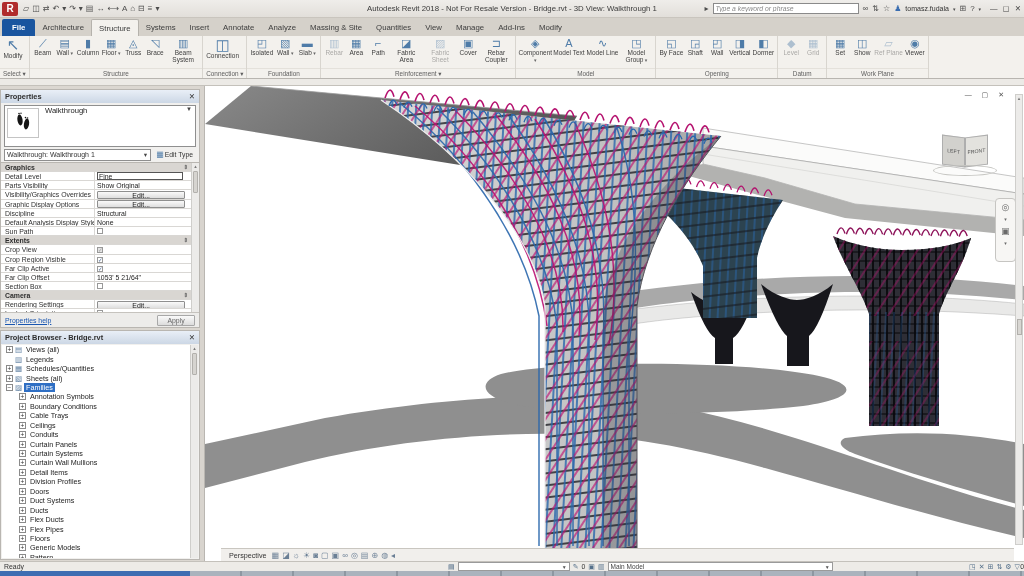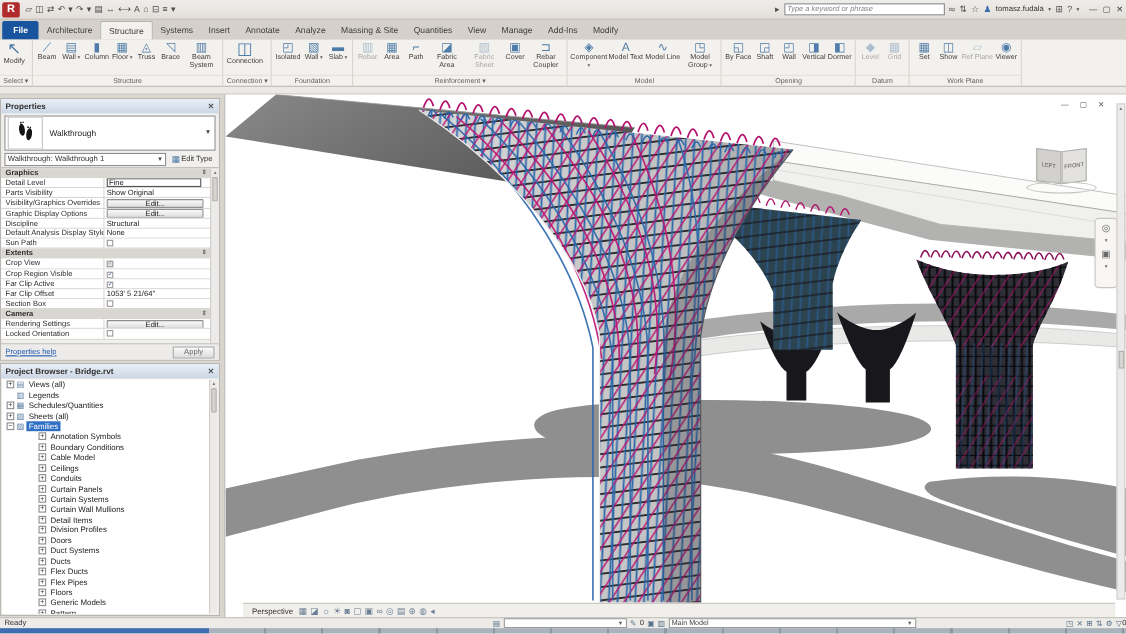--- a/index.html
+++ b/index.html
@@ -43,21 +43,21 @@
   
   .main { flex:1; display:flex; min-height:0; }
   .leftcol { width:200px; background:#dbd7d1; display:flex; flex-direction:column; }
   .splitter { width:5px; background:#d8d4ce; border-right:1px solid #b9b6b1; }
   .panel { background:#f1f0ee; border:1px solid #b9b6b1; display:flex; flex-direction:column; overflow:hidden; }
   .phd { height:13px; background:linear-gradient(#e9eff7,#ccd7e5); display:flex; align-items:center; padding:0 4px; font-size:7.4px; font-weight:bold; color:#2e2e2e;gap:16px; }
   .phd .x { margin-left:auto; font-weight:normal; font-size:7.5px; color:#333; }
 
   
   .props { height:239px; margin-top:3px; }
-  .typebox { height:32px; margin:2px 3px 0 3px; background:#fff; border:1px solid #8f8f8f; display:flex; align-items:center; }
+  .typebox { height:42px; margin:2px 3px 0 3px; background:#fff; border:1px solid #8f8f8f; display:flex; align-items:flex-start; }
   .typeimg { width:32px; height:30px; margin:2px; border:1px solid #c4c4c4; display:flex; align-items:center; justify-content:center; background:#fff; }
   .typename { font-size:7.6px; color:#222; margin-left:4px; }
   .typedd { margin-left:auto; margin-right:3px; font-size:6px; color:#444; }
   .instrow { height:15px; display:flex; align-items:center; padding:1px 3px; gap:2px; }
   .instcombo { flex:1; height:12px; background:#fff; border:1px solid #8f8f8f; font-size:7px; padding:0 2px; display:flex; align-items:center; }
   .instcombo .dd { margin-left:auto; font-size:5.5px; color:#444; }
   .edittype { height:12px; display:flex; align-items:center; gap:1px; font-size:6.8px; color:#333; padding:0 2px; border:1px solid transparent; }
   .edittype .ei { color:#4f7ca8; font-size:8px; }
   .pgrid { position:relative; flex:1; border-top:1px solid #b9b6b1; overflow:hidden; }
   .prow { display:flex; height:9.2px; border-bottom:1px solid #d9d7d4; background:#fff; margin-right:8px; }
@@ -76,21 +76,21 @@
   .pfoot { height:15px; display:flex; align-items:center; padding:0 4px; border-top:1px solid #c6c3be; background:#edecea; }
   .phelp { font-size:6.9px; color:#1a56b0; text-decoration:underline; }
   .applybtn { margin-left:auto; width:38px; height:11px; font-size:6.9px; color:#666; text-align:center; line-height:10px; background:linear-gradient(#fafafa,#dcdcdc); border:1px solid #a8a8a8; border-radius:1px; }
   .vtrack { position:absolute; right:0; top:0; bottom:0; width:8px; background:#ecebe9; border-left:1px solid #cfcecb; font-size:5px; color:#777; text-align:center; }
   .vtrack .th { position:absolute; left:1px; right:1px; height:22px; background:#d6d4d0; border:1px solid #b2b0ac; border-radius:1px; }
 
   
   .browser { flex:1; margin-top:2px; margin-bottom:1px; }
   .tree { position:relative; flex:1; overflow:hidden; background:#fff; margin:1px; }
   .trow { display:flex; align-items:center; height:9.45px; padding-left:4px; margin-right:8px; white-space:nowrap; }
-  .trow[data-kind~="d1"] { padding-left:33px; }
+  .trow[data-kind~="d1"] { padding-left:17px; }
   .texp { width:7px; height:7px; border:1px solid #8a8a8a; background:#fff; font-size:6.5px; line-height:5.5px; text-align:center; color:#333; margin-right:2px; flex:none; }
   .texp:empty { visibility:hidden; }
   .ticon { font-size:7.5px; color:#5b7da0; margin-right:2px; }
   .ticon:empty { display:none; margin:0; }
   .tlabel { font-size:7.2px; color:#222; padding:0 2px; }
   .trow[data-kind~="sel"] .tlabel { background:#2f6fc4; color:#fff; }
 
   
   .canvas { flex:1; position:relative; background:#fff; min-width:0; }
   .scene { display:block; width:819px; height:462px; }
@@ -139,20 +139,21 @@
         <span>▾</span>
         <span>▤</span>
         <span>↔</span>
         <span>⟷</span>
         <span>A</span>
         <span>⌂</span>
         <span>⊟</span>
         <span>≡</span>
         <span>▾</span>
       </div>
+    <div class="tb-title">Autodesk Revit 2018 - Not For Resale Version -   Bridge.rvt - 3D View: Walkthrough 1</div>
     <div class="tb-right">
       <span class="tbico">▸</span>
       <input class="searchbox" placeholder="Type a keyword or phrase" style="">
       <span class="tbico">∞</span>
       <span class="tbico">⇅</span>
       <span class="tbico">☆</span>
       <span class="tbico" style="color:#3a6db0">♟</span>
       <span class="username">tomasz.fudala</span>
       <span class="tbico" style="font-size:5px">▾</span>
       <span class="tbico">⊞</span>
@@ -550,21 +551,21 @@
 
             <div class="trow" data-kind="d1">
               <span class="texp">+</span>
 
               <span class="tlabel">Boundary Conditions</span>
             </div>
 
             <div class="trow" data-kind="d1">
               <span class="texp">+</span>
 
-              <span class="tlabel">Cable Model</span>
+              <span class="tlabel">Cable Trays</span>
             </div>
 
             <div class="trow" data-kind="d1">
               <span class="texp">+</span>
 
               <span class="tlabel">Ceilings</span>
             </div>
 
             <div class="trow" data-kind="d1">
               <span class="texp">+</span>

